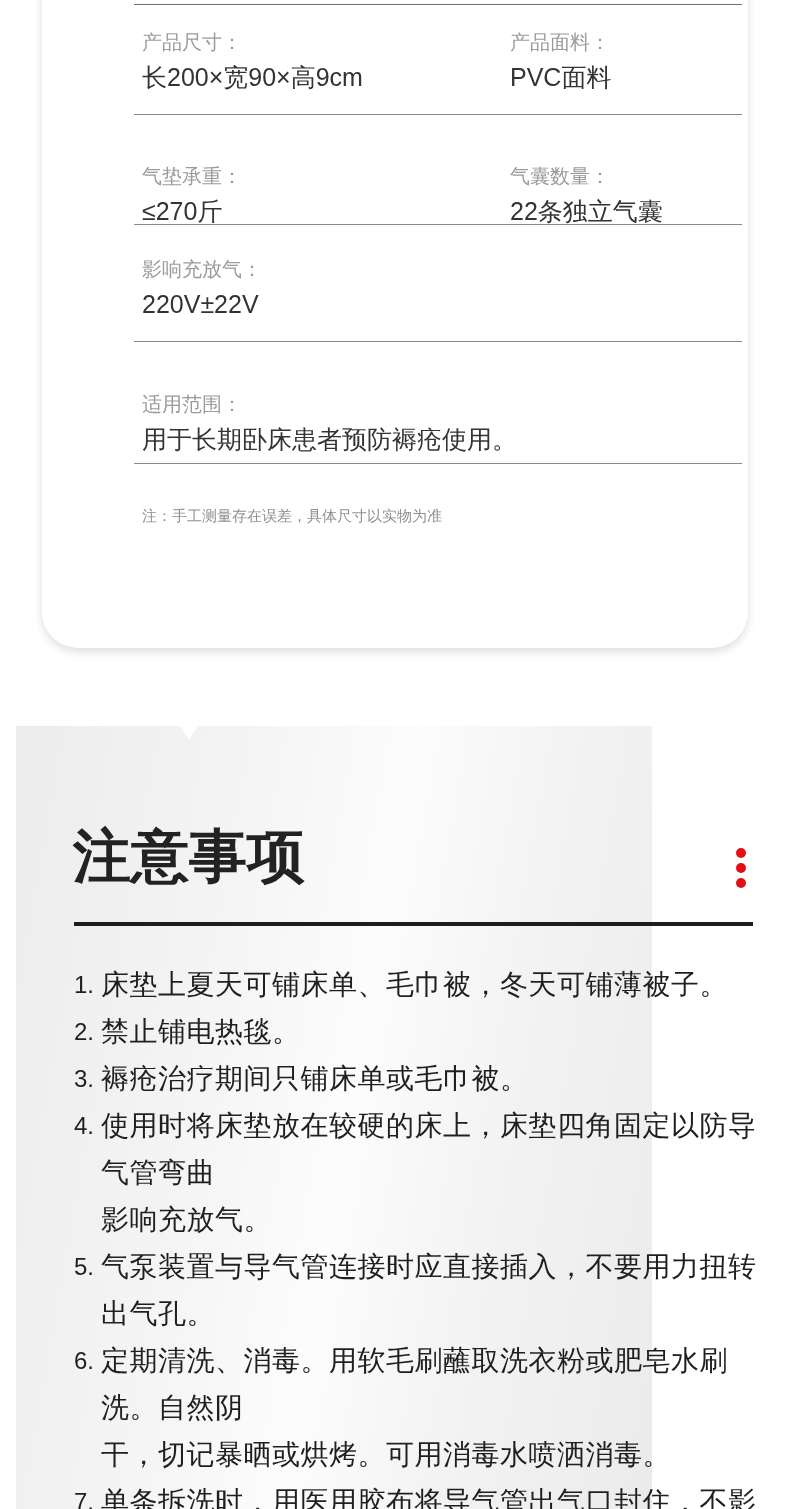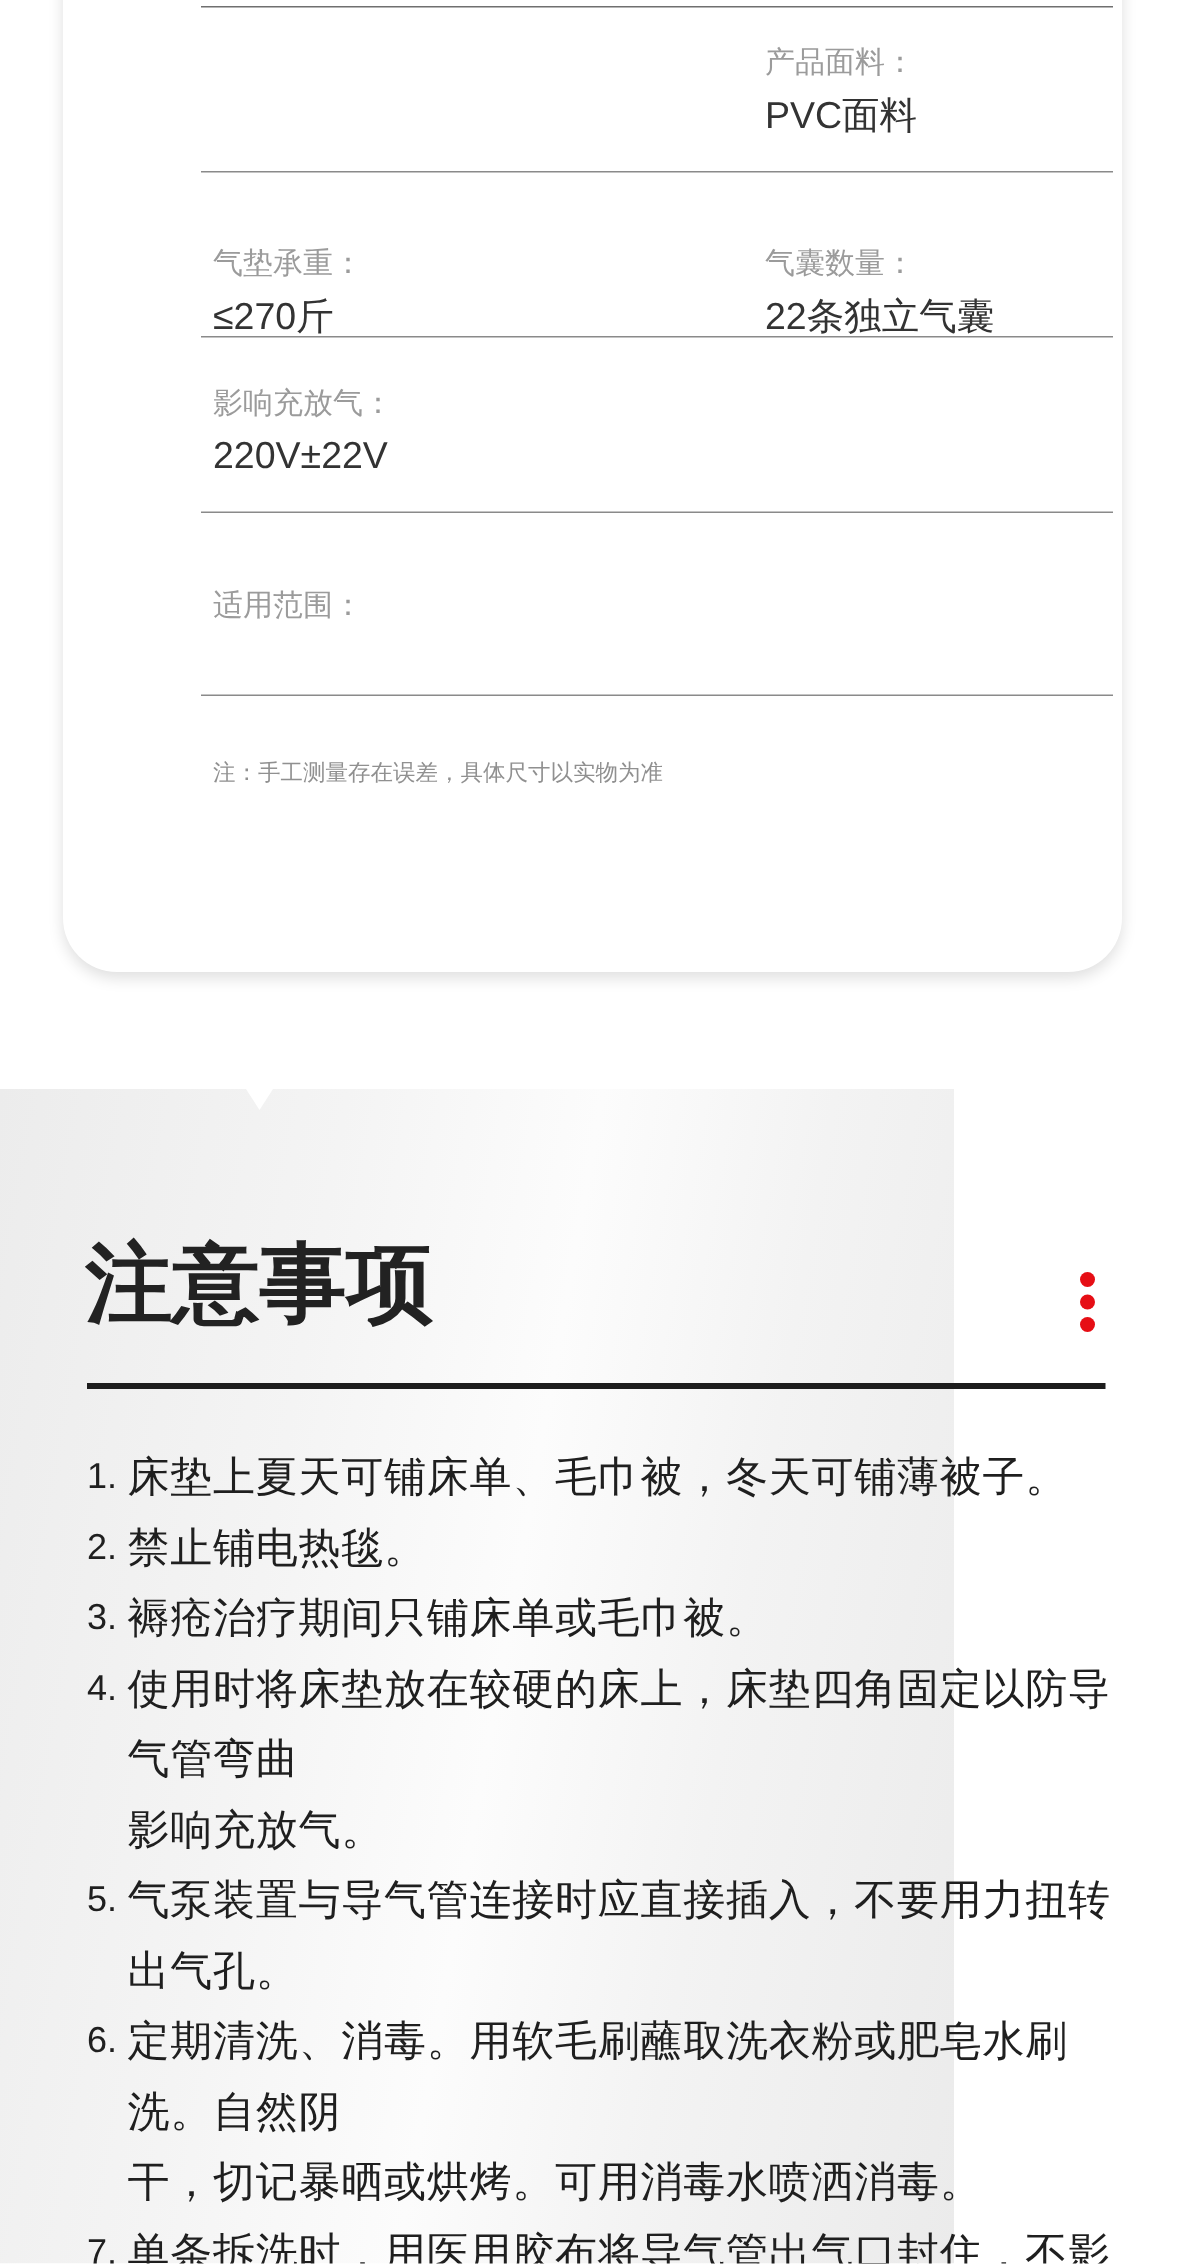--- a/index.html
+++ b/index.html
@@ -26,21 +26,21 @@
   .cell .val { margin-top:4px; font-size:25px; line-height:34px; color:#333333; font-weight:500; white-space:nowrap; }
   .c-left  { left:100px; }
   .c-right { left:468px; }
   .r2 { top:72px; } .r3 { top:184px;margin-top:22px; } .r4 { top:299px; } .r5 { top:434px; }
   .note {
     position:absolute; left:100px; top:545px; font-size:15px; line-height:30px;
     color:#909090; white-space:nowrap;
   }
   
   .notice {
-    position:absolute; left:0; top:726px; width:636px; height:783px;
+    position:absolute; left:16px; top:726px; width:636px; height:783px;
     background:linear-gradient(100deg,#ececec 0%,#f4f4f4 30%,#fcfcfc 52%,#f3f3f3 72%,#ebebeb 100%);
   }
   .notch {
     position:absolute; left:164px; top:0; width:0; height:0;
     border-left:9px solid transparent; border-right:9px solid transparent;
     border-top:14px solid #ffffff;
   }
   .notice-title {
     position:absolute; left:57px; top:97px; font-size:58px; line-height:66px;
     font-weight:900; color:#222222; white-space:nowrap;
@@ -58,20 +58,24 @@
     white-space:pre-line; letter-spacing:0.5px;
   }
 </style>
 </head>
 <body>
 
 <div class="card">
 
   <div class="divider d1"></div>
 
+  <div class="cell c-left r2">
+    <div class="lbl">产品尺寸：</div>
+    <div class="val">长200×宽90×高9cm</div>
+  </div>
   <div class="cell c-right r2">
     <div class="lbl">产品面料：</div>
     <div class="val">PVC面料</div>
   </div>
 
   <div class="divider d2"></div>
 
   <div class="cell c-left r3">
     <div class="lbl">气垫承重：</div>
     <div class="val">≤270斤</div>
@@ -85,20 +89,21 @@
 
   <div class="cell c-left r4">
     <div class="lbl">影响充放气：</div>
     <div class="val">220V±22V</div>
   </div>
 
   <div class="divider d4"></div>
 
   <div class="cell c-left r5">
     <div class="lbl">适用范围：</div>
+    <div class="val">用于长期卧床患者预防褥疮使用。</div>
   </div>
 
   <div class="divider d5"></div>
 
   <div class="note">注：手工测量存在误差，具体尺寸以实物为准</div>
 </div>
 
 <div class="notice">
   <div class="notch"></div>
 

